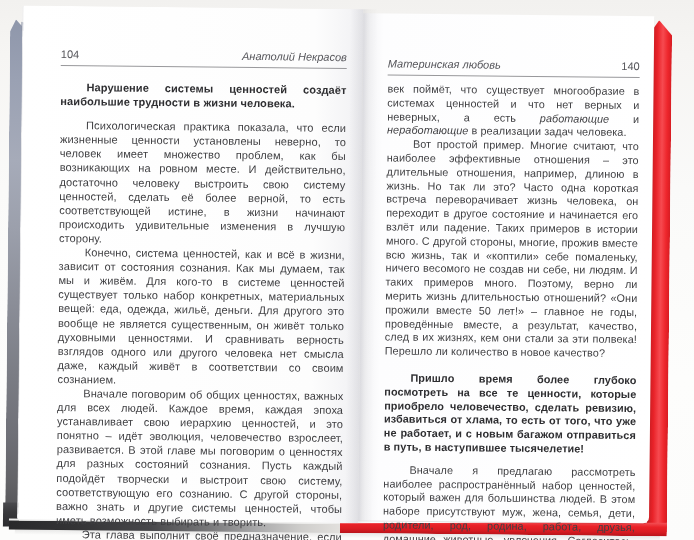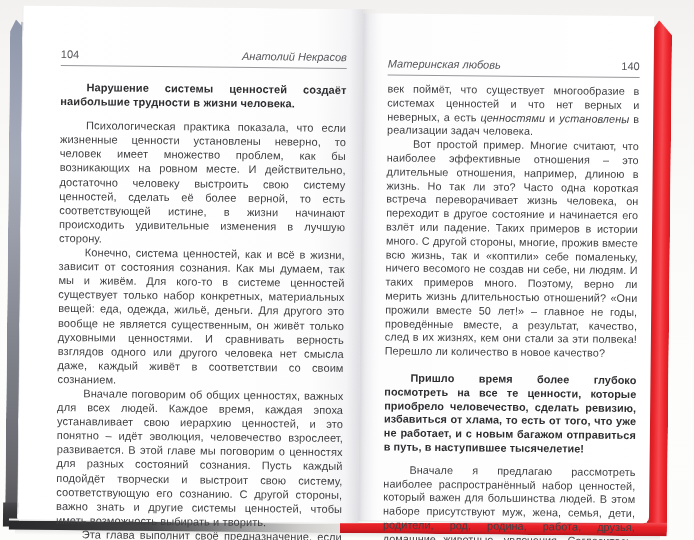--- a/index.html
+++ b/index.html
@@ -102,21 +102,21 @@
       <p>Конечно, система ценностей, как и всё в жизни, зависит от состояния сознания. Как мы думаем, так мы и живём. Для кого-то в системе ценностей существует только набор конкретных, материальных вещей: еда, одежда, жильё, деньги. Для другого это вообще не является существенным, он живёт только духовными ценностями. И сравнивать верность взглядов одного или другого человека нет смысла даже, каждый живёт в соответствии со своим сознанием.</p>
       <p>Вначале поговорим об общих ценностях, важных для всех людей. Каждое время, каждая эпоха устанавливает свою иерархию ценностей, и это понятно – идёт эволюция, человечество взрослеет, развивается. В этой главе мы поговорим о ценностях для разных состояний сознания. Пусть каждый подойдёт творчески и выстроит свою систему, соответствующую его сознанию. С другой стороны, важно знать и другие системы ценностей, чтобы иметь возможность выбирать и творить.</p>
       <p>Эта глава выполнит своё предназначение, если чело-</p>
     </div>
 
     <div class="page page-right">
       <div class="pg-header">
         <span class="it">Материнская любовь</span>
         <span>140</span>
       </div>
-      <p class="noindent"><span>век поймёт, что существует многообразие в системах ценностей и что нет верных и неверных, а есть </span><span class="it">ценностями</span><span> и </span><span class="it">установлены</span><span> в реализации задач человека.</span></p>
+      <p class="noindent"><span>век поймёт, что существует многообразие в системах ценностей и что нет верных и неверных, а есть </span><span class="it">работающие</span><span> и </span><span class="it">неработающие</span><span> в реализации задач человека.</span></p>
       <p>Вот простой пример. Многие считают, что наиболее эффективные отношения – это длительные отношения, например, длиною в жизнь. Но так ли это? Часто одна короткая встреча переворачивает жизнь человека, он переходит в другое состояние и начинается его взлёт или падение. Таких примеров в истории много. С другой стороны, многие, прожив вместе всю жизнь, так и «коптили» себе помаленьку, ничего весомого не создав ни себе, ни людям. И таких примеров много. Поэтому, верно ли мерить жизнь длительностью отношений? «Они прожили вместе 50 лет!» – главное не годы, проведённые вместе, а результат, качество, след в их жизнях, кем они стали за эти полвека! Перешло ли количество в новое качество?</p>
       <p class="bold-para">Пришло время более глубоко посмотреть на все те ценности, которые приобрело человечество, сделать ревизию, избавиться от хлама, то есть от того, что уже не работает, и с новым багажом отправиться в путь, в наступившее тысячелетие!</p>
       <p>Вначале я предлагаю рассмотреть наиболее распространённый набор ценностей, который важен для большинства людей. В этом наборе присутствуют муж, жена, семья, дети, родители, род, родина, работа, друзья, домашние животные, увлечения. Согласитесь, что этот набор интересен как минимум 80% населения Земли. Вот</p>
     </div>
 
     <div class="spine-shade"></div>
   </div>
 </div>
 
 </body></html>

